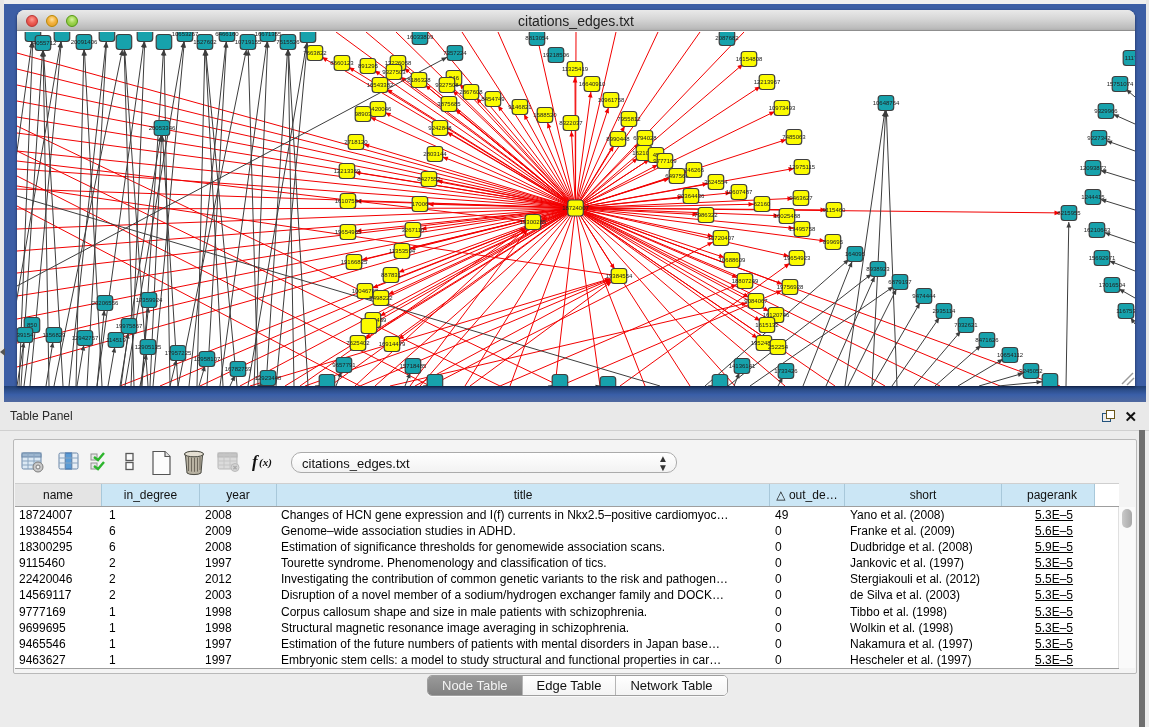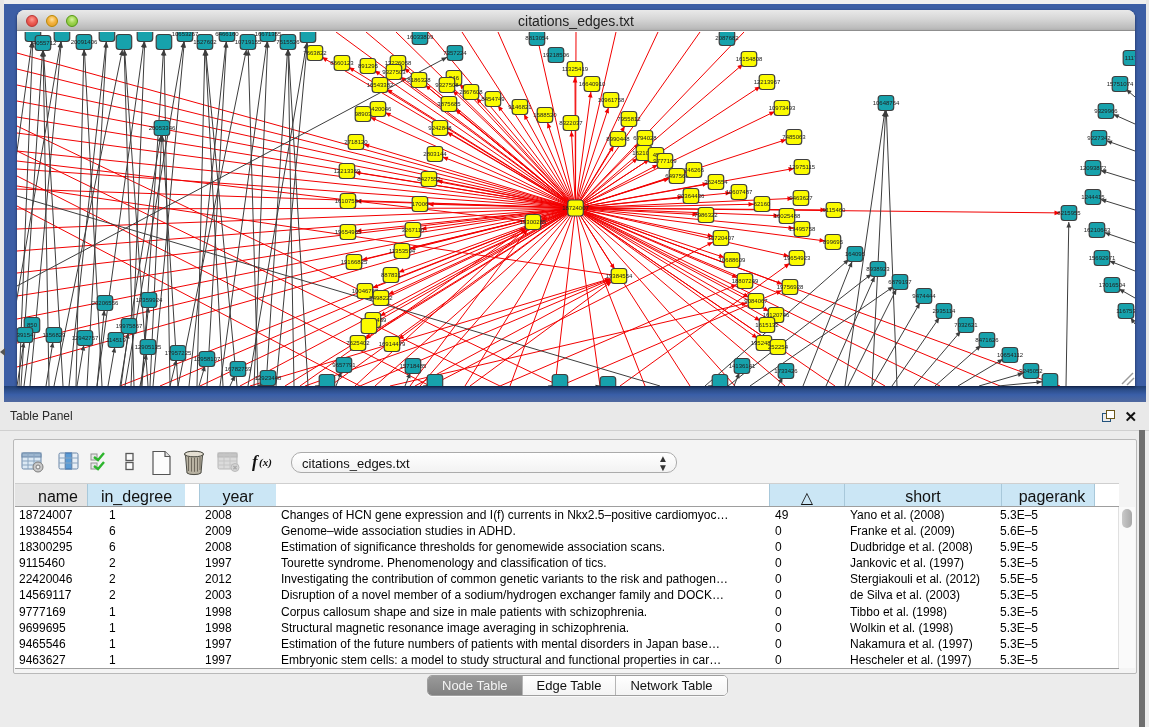--- a/index.html
+++ b/index.html
@@ -38,34 +38,34 @@
 #tp-close { position:absolute; right:12px; top:6px; font-size:15px; font-weight:bold; color:#111; }
 #subpanel { position:absolute; left:13px; top:37px; width:1124px; height:235px;
   background:#f4f4f4; border:1px solid #b9b9b9; border-radius:2px; }
 #toolbar { position:absolute; left:4px; top:8px; width:600px; height:30px; }
 #combo { position:absolute; left:277px; top:12px; width:386px; height:21px; background:linear-gradient(#ffffff,#f2f2f2);
   border:1px solid #ababab; border-radius:10px; }
 #combo .ctext { position:absolute; left:10px; top:3px; font-size:13px; color:#111; }
 #combo .arr { position:absolute; right:8px; top:1px; font-size:10px; color:#333; line-height:9px; }
 
 #thead { position:absolute; left:1px; top:43px; height:24px; width:1104px; background:#fff;
-  border-top:1px solid #cfcfcf; border-bottom:1px solid #9e9e9e; font-size:16px; color:#111; }
+  border-top:1px solid #cfcfcf; border-bottom:1px solid #9e9e9e; font-size:12px; color:#111; }
 #thead span { position:absolute; top:4px; text-align:center; background:#cbe6f5;
   border-left:1px solid #a8c8da; height:22px; top:0; padding-top:4px; }
 #tbody { position:absolute; left:1px; top:67px; width:1104px; height:161px; background:#fff;
   font-size:12px; color:#000; overflow:hidden; }
 .trow { position:relative; height:16.1px; white-space:nowrap; }
 .trow span { position:absolute; top:1px; }
 .c-name { left:4px; }
 .c-ind  { left:94px; }
 .c-year { left:190px; }
 .c-title{ left:266px; width:492px; overflow:hidden; }
 .c-out  { left:760px;text-align:center; }
 .c-short{ left:835px; }
-.c-pr   { left:985px; }
+.c-pr   { left:1020px;text-decoration:underline; }
 #tbody-border { position:absolute; left:1px; top:228px; width:1104px; height:1px; background:#9e9e9e; }
 #vscroll { position:absolute; left:1104px; top:67px; width:17px; height:161px; background:#fafafa; border-left:1px solid #e0e0e0;}
 #vthumb { position:absolute; left:3px; top:2px; width:10px; height:19px; background:linear-gradient(90deg,#c9c9c9,#a8a8a8); border-radius:5px; }
 
 #tabs { position:absolute; left:427px; top:273px; height:21px; display:flex;
   border:1px solid #9f9f9f; border-radius:5px; overflow:hidden; background:#fff;
   box-shadow:0 1px 0 rgba(255,255,255,.7);justify-content:flex-end; }
 .tab { font-size:13px; padding:2px 14px 0 14px; height:21px; color:#111; background:linear-gradient(#ffffff,#f2f2f2); }
 .tab.sel { background:linear-gradient(#9a9a9a,#7e7e7e); color:#f4f4f4; }
 .tab + .tab { border-left:1px solid #b5b5b5; }
@@ -830,22 +830,23 @@
 <text x="9" y="18" font-family="Liberation Serif, serif" font-size="11" font-style="italic" font-weight="bold">(x)</text>
 </g>
 </svg>
         </div>
       <div id="combo">
           <span class="ctext">citations_edges.txt</span>
           <span class="arr">▲<br>▼</span>
         </div>
       <div id="thead">
         <span style="left:0px;width:86px;background:#e4e4e4;border-left:none;">name</span>
-        <span style="left:72px;width:98px;">in_degree</span>
+        <span style="left:86px;width:98px;">in_degree</span>
         <span style="left:184px;width:77px;">year</span>
+        <span style="left:261px;width:493px;">title</span>
         <span style="left:754px;width:75px;">△ out_de…</span>
         <span style="left:829px;width:157px;">short</span>
         <span style="left:986px;width:93px;padding-left:8px;">pagerank</span>
         <span style="left:1079px;width:25px;background:#fff;border-left:1px solid #a8c8da;"></span>
       </div>
       <div id="tbody">
 <div class="trow">
 <span class="c-name">18724007</span>
             <span class="c-ind">1</span>
             <span class="c-year">2008</span>

